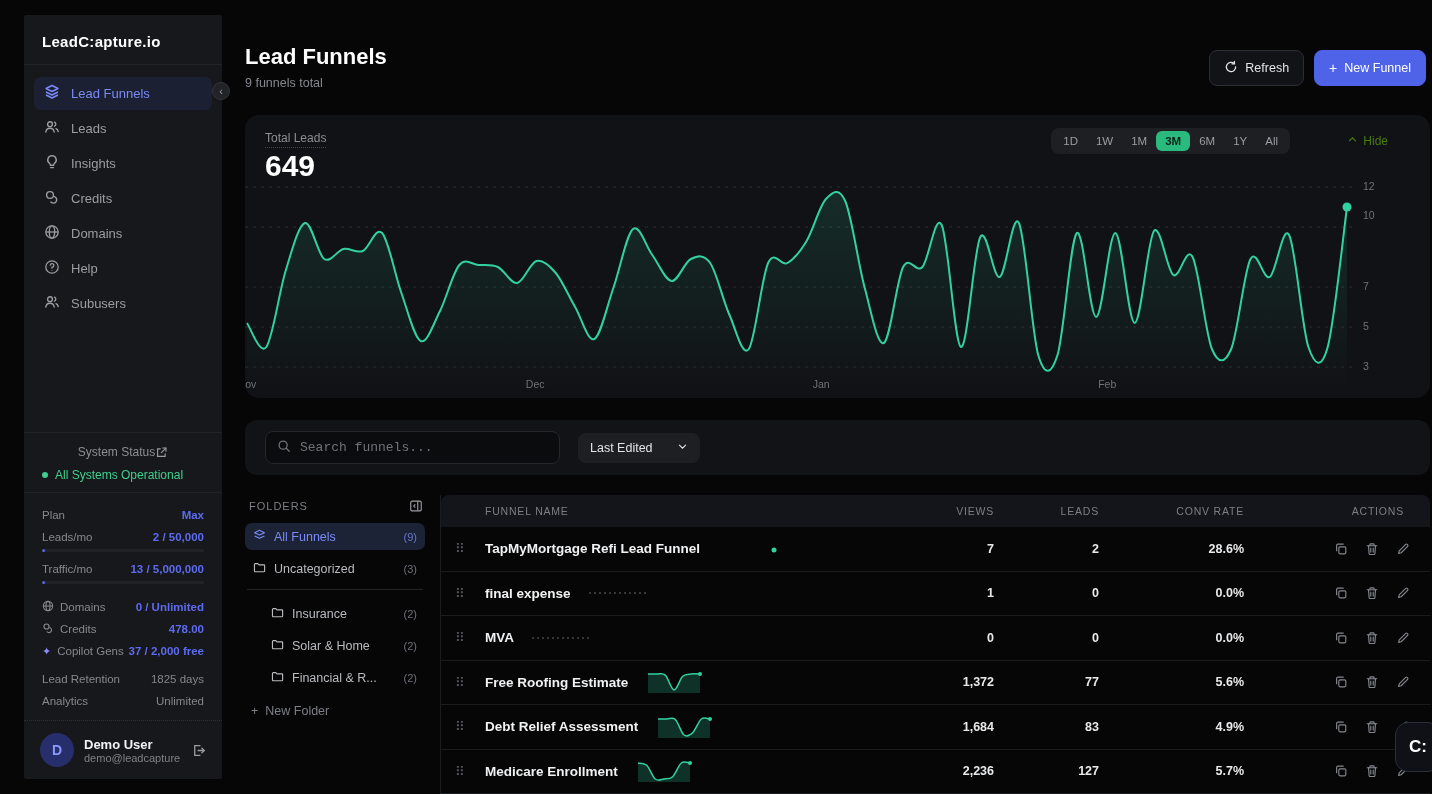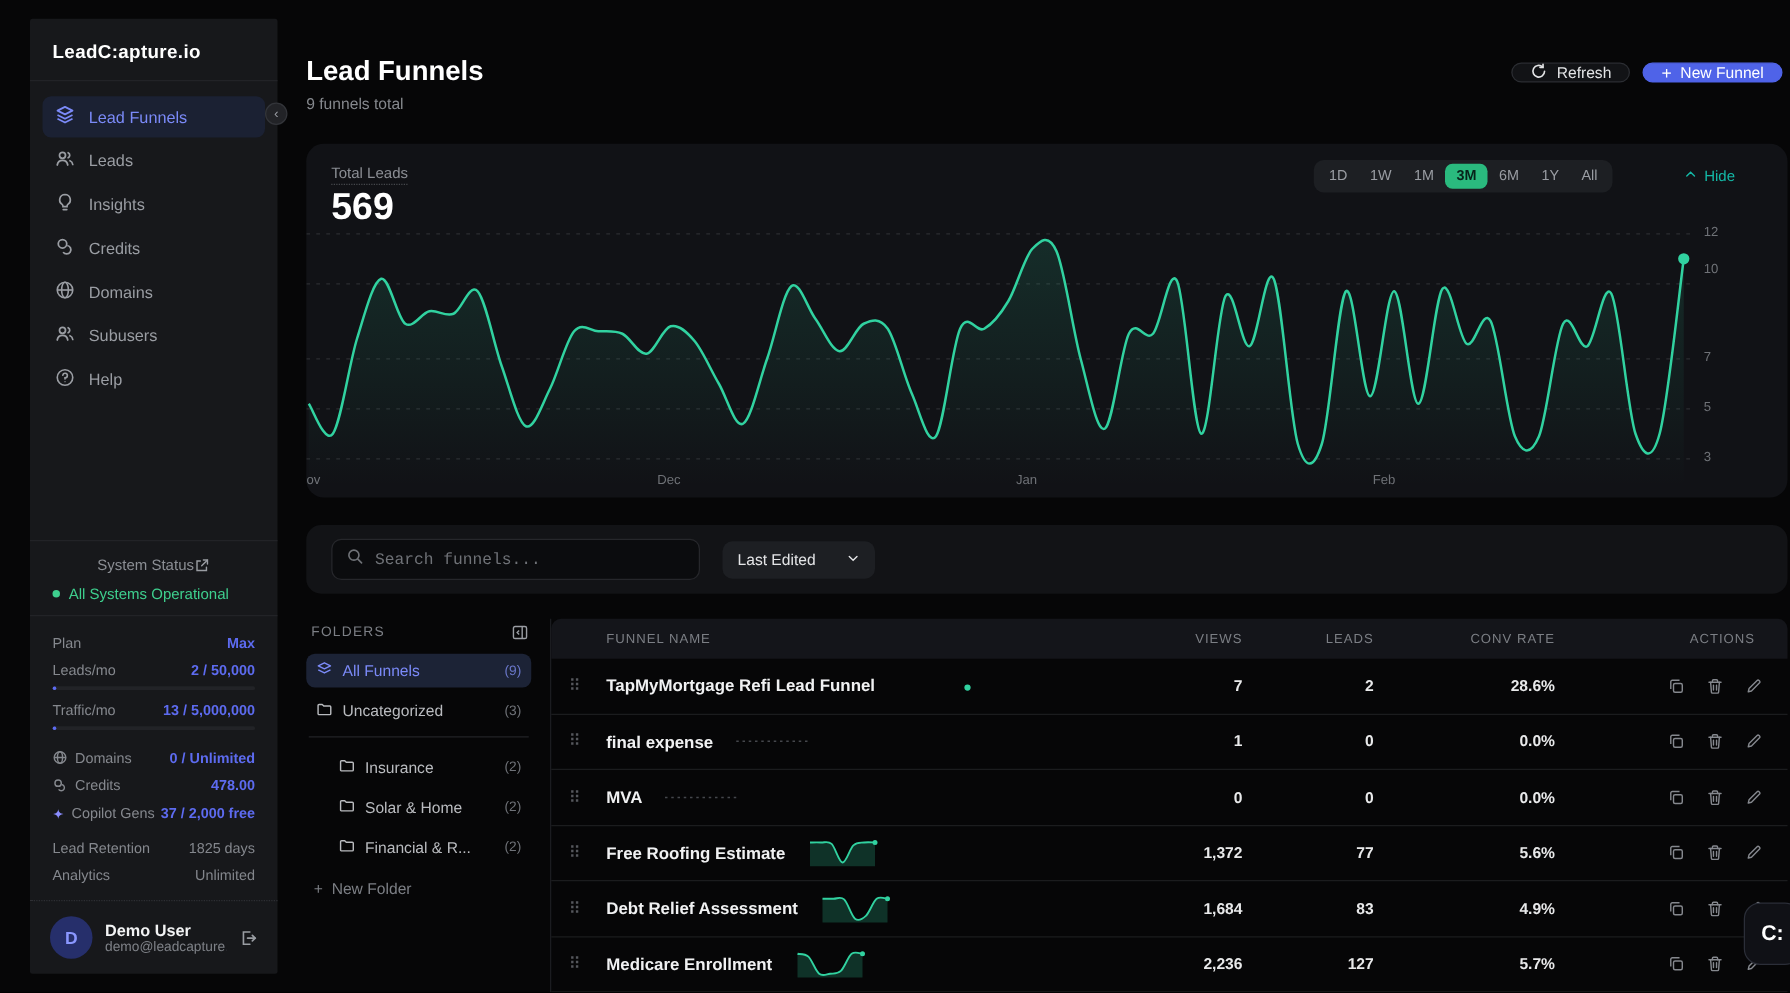--- a/index.html
+++ b/index.html
@@ -39,37 +39,37 @@
   .user-name { font-size:13px; font-weight:bold; color:#f2f3f4; }
   .user-email { font-size:11px; color:#7e8187; white-space:nowrap; overflow:hidden; }
   .icon-btn { color:#9a9da3; cursor:pointer; display:flex; align-items:center; }
 
   
   .main { position:absolute; left:245px; top:0; width:1185px; height:794px; }
   .page-head { position:absolute; left:0; top:44px; }
   .page-title { font-size:22px; font-weight:bold; color:#fff; }
   .page-sub { font-size:12.5px; color:#85888d; margin-top:6px; }
   .head-actions { position:absolute; right:4px; top:50px; display:flex; gap:10px; }
-  .btn { display:flex; align-items:center; gap:7px; height:16px; padding:0 14px; border-radius:8px;
+  .btn { display:flex; align-items:center; gap:7px; height:36px; padding:0 14px; border-radius:8px;
          font-size:12.5px; cursor:pointer; }
   .btn-ghost { background:#121316; border:1px solid #2b2d32; color:#e3e4e6; }
   .btn-primary { background:#4f63e8; color:#fff; border:1px solid #4f63e8; }
   .btn-primary .plus { font-size:14px; }
 
   
   .chart-card { position:absolute; left:0; top:115px; width:1185px; height:283px; background:#111216;
                 border-radius:14px; overflow:hidden; }
   .tl-label { position:absolute; left:20px; top:16px; font-size:12px; color:#8b8e94;
               border-bottom:1px dotted #46484d; padding-bottom:2px; }
   .tl-value { position:absolute; left:20px; top:34px; font-size:30px; font-weight:bold; color:#fff; }
   .range-bar { position:absolute; right:140px; top:13px; display:flex; background:#1d1f23; border-radius:8px; padding:3px; }
   .range-pill { padding:4px 9px; font-size:11.5px; color:#9a9da3; border-radius:6px; cursor:pointer; }
   .range-pill.active { background:#2aba7e; color:#07231a; font-weight:bold; }
   .hide-toggle { position:absolute; right:42px; top:19px; display:flex; align-items:center; gap:5px;
-                 color:#14b8a6; font-size:12px; cursor:pointer; }
+                 color:#4d7c0f; font-size:12px; cursor:pointer; }
   #main-chart { position:absolute; left:0; top:52px; }
   .y-axis span { position:absolute; left:1118px; font-size:10.5px; color:#6f7277; }
   .x-axis span { position:absolute; top:263px; transform:translateX(-50%); font-size:10.5px; color:#6f7277; }
 
   
   .search-card { position:absolute; left:0; top:420px; width:1185px; height:55px; background:#121316;
                  border-radius:12px; display:flex; align-items:center; padding:0 20px; gap:18px; }
   .search-box { display:flex; align-items:center; gap:9px; width:295px; height:33px; background:#0b0c0e;
                 border:1px solid #26272b; border-radius:8px; padding:0 11px; color:#6f7277; }
   .search-box input { background:transparent; border:none; outline:none; color:#d7d8da; font-size:13px; width:100%;
@@ -153,35 +153,35 @@
       </div>
       <div class="nav-item">
         <span><svg width="16" height="16" viewBox="0 0 16 16" fill="none" stroke="currentColor" stroke-width="1.3">
               <circle cx="8" cy="8" r="6.2"></circle>
               <ellipse cx="8" cy="8" rx="2.7" ry="6.2"></ellipse>
               <path d="M1.8 8h12.4"></path>
             </svg></span>
         <span>Domains</span>
       </div>
       <div class="nav-item">
+        <span><svg width="16" height="16" viewBox="0 0 16 16" fill="none" stroke="currentColor" stroke-width="1.3">
+              <circle cx="8" cy="8" r="6.2"></circle>
+              <path d="M6.3 6.2A1.8 1.8 0 1 1 8 8.2v1" stroke-linecap="round"></path>
+              <circle cx="8" cy="11.3" r="0.5" fill="currentColor" stroke="none"></circle>
+            </svg></span>
+        <span>Help</span>
+      </div>
+      <div class="nav-item">
         <span><svg width="16" height="16" viewBox="0 0 16 16" fill="none" stroke="currentColor" stroke-width="1.4" stroke-linecap="round">
               <circle cx="6" cy="5.2" r="2.4"></circle>
               <path d="M1.8 13c.4-2.4 2.1-3.7 4.2-3.7S9.8 10.6 10.2 13"></path>
               <path d="M10.5 3.2a2.2 2.2 0 0 1 0 4"></path>
               <path d="M12 9.6c1.3.5 2 1.6 2.2 3"></path>
             </svg></span>
         <span>Subusers</span>
-      </div>
-      <div class="nav-item">
-        <span><svg width="16" height="16" viewBox="0 0 16 16" fill="none" stroke="currentColor" stroke-width="1.3">
-              <circle cx="8" cy="8" r="6.2"></circle>
-              <path d="M6.3 6.2A1.8 1.8 0 1 1 8 8.2v1" stroke-linecap="round"></path>
-              <circle cx="8" cy="11.3" r="0.5" fill="currentColor" stroke="none"></circle>
-            </svg></span>
-        <span>Help</span>
       </div>
     </nav>
 
     <div class="side-spacer"></div>
 
     <div class="status-block">
       <div class="status-row">
         <span>System Status</span>
         <span class="icon-btn">
             <svg width="13" height="13" viewBox="0 0 16 16" fill="none" stroke="currentColor" stroke-width="1.4" stroke-linecap="round">
@@ -289,21 +289,21 @@
         <span>Refresh</span>
       </div>
       <div class="btn btn-primary">
         <span class="plus">+</span>
         <span>New Funnel</span>
       </div>
     </div>
 
     <section class="chart-card">
       <div class="tl-label">Total Leads</div>
-      <div class="tl-value">569</div>
+      <div class="tl-value">649</div>
 
       <div class="range-bar">
         <span class="range-pill">1D</span>
         <span class="range-pill">1W</span>
         <span class="range-pill">1M</span>
         <span class="range-pill active">3M</span>
         <span class="range-pill">6M</span>
         <span class="range-pill">1Y</span>
         <span class="range-pill">All</span>
       </div>

